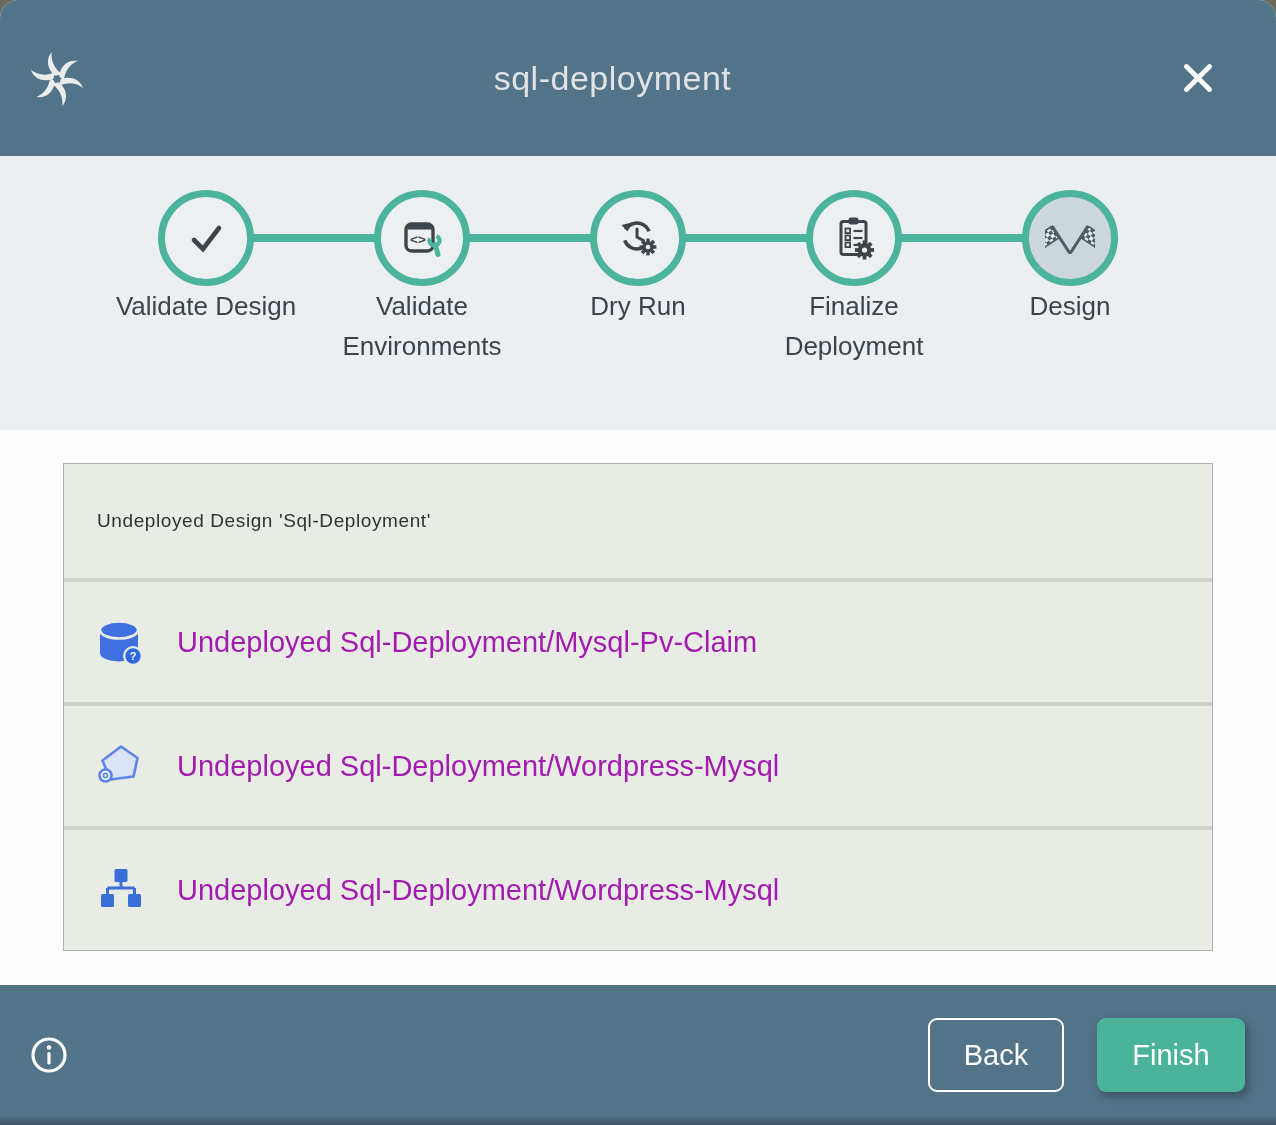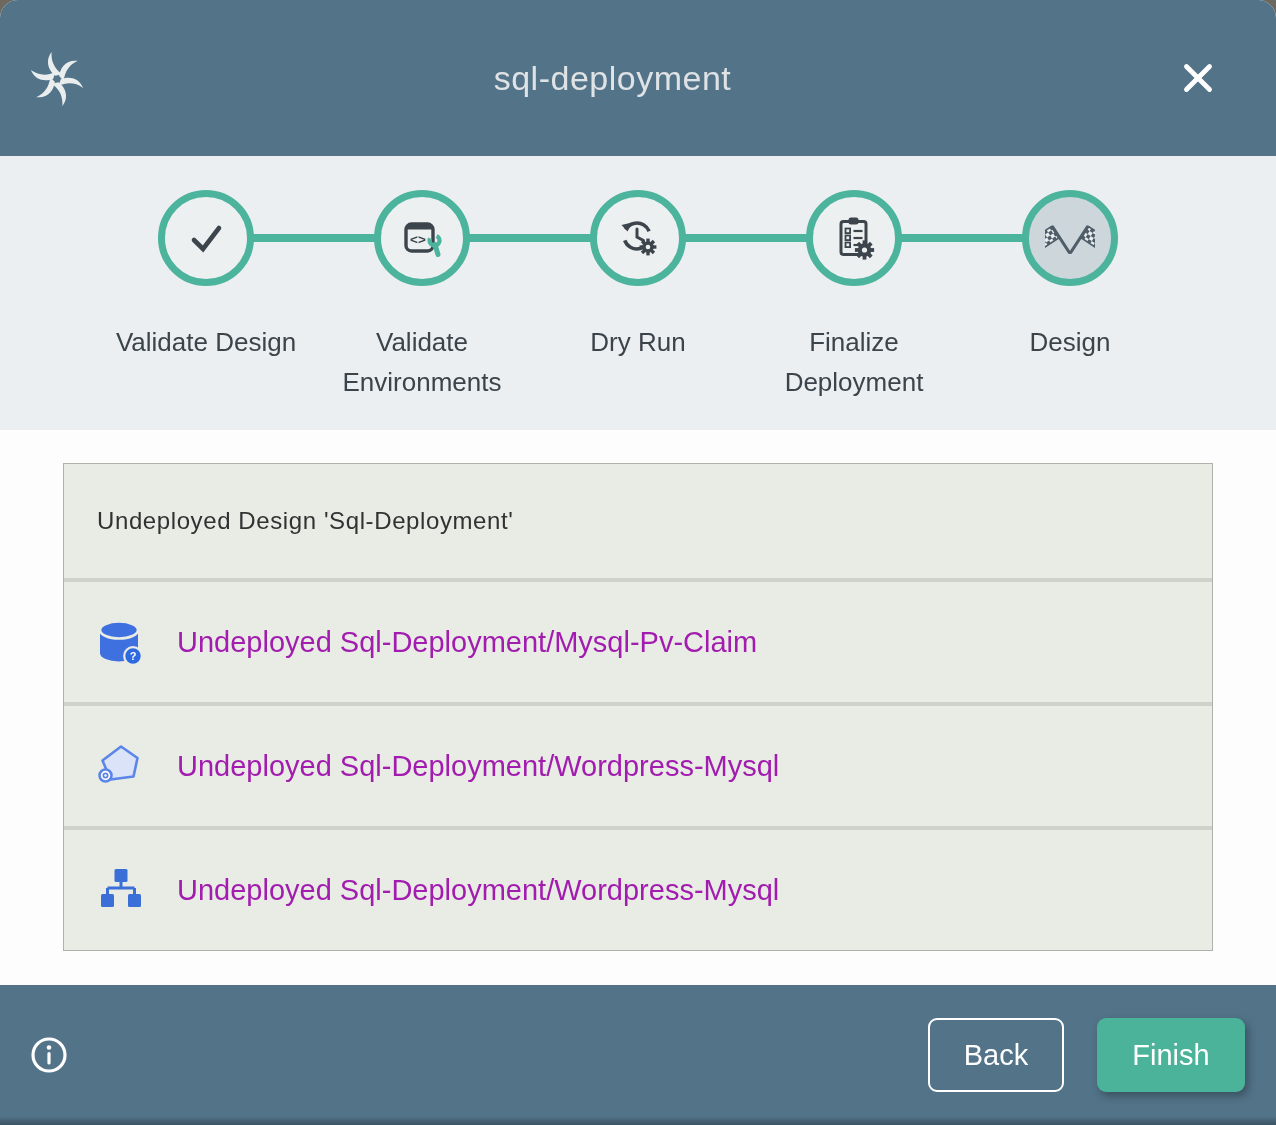--- a/index.html
+++ b/index.html
@@ -15,27 +15,27 @@
              padding:0;cursor:pointer;display:flex;align-items:center;justify-content:center;}
 
   
   .stepper{height:274px;background:#eceff1;flex:none;}
   .steps{width:1080px;margin:34px auto 0;position:relative;display:flex;}
   .track{position:absolute;left:108px;right:108px;top:44px;height:8px;background:#4cb39c;}
   .step{width:216px;display:flex;flex-direction:column;align-items:center;position:relative;}
   .circle{box-sizing:border-box;width:96px;height:96px;border:7px solid #4cb39c;border-radius:50%;
           background:#edf0f1;display:flex;align-items:center;justify-content:center;z-index:1;}
   .step.active .circle{background:#ccd6db;}
-  .step-label{margin-top:36px;font-size:26px;line-height:40px;color:#3b444b;text-align:center;max-width:210px;}
+  .step-label{font-size:26px;line-height:40px;color:#3b444b;text-align:center;max-width:210px;}
 
   
   .content{flex:1;background:#fdfdfd;padding:33px 63px 0;}
   .results{background:#e9ece5;border:1px solid #adb2ab;}
   .results-heading{height:114px;display:flex;align-items:center;padding-left:33px;
-                   font-size:24px;color:#2e3432;letter-spacing:.6px;}
+                   font-size:19px;color:#2e3432;letter-spacing:.6px;}
   .row{height:120px;border-top:4px solid #ced2cb;display:flex;align-items:center;}
   .row-icon{width:48px;height:48px;margin-left:33px;flex:none;}
   .row-text{margin-left:32px;font-size:29px;color:#a21caf;}
 
   
   .footerbar{height:140px;background:#527388;flex:none;display:flex;align-items:center;
              padding:0 31px 0 29px;box-sizing:border-box;position:relative;}
   .footerbar::after{content:"";position:absolute;left:0;right:0;bottom:0;height:9px;
              background:linear-gradient(rgba(0,0,0,0),rgba(0,0,0,0.28));pointer-events:none;}
   .spacer{flex:1;}

